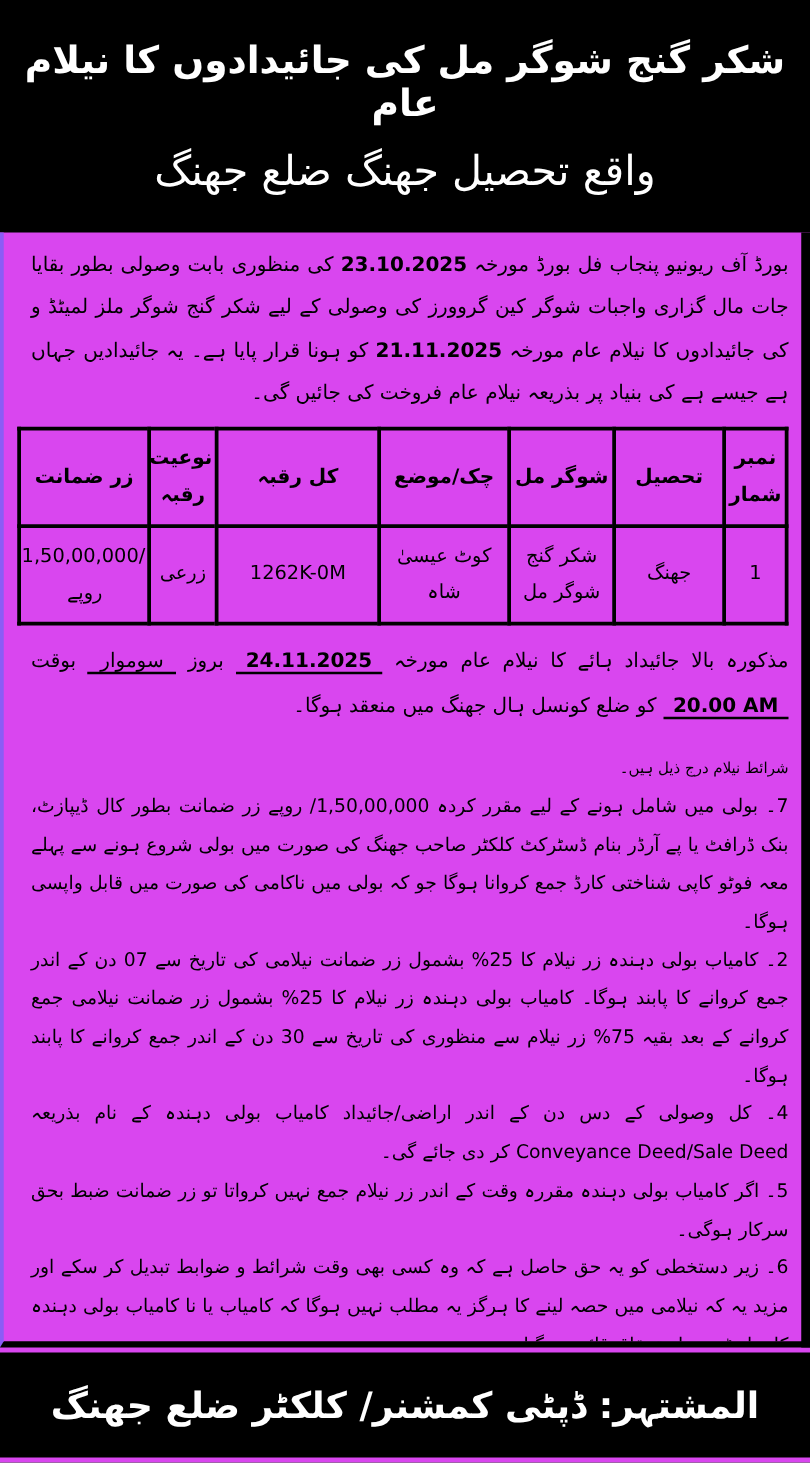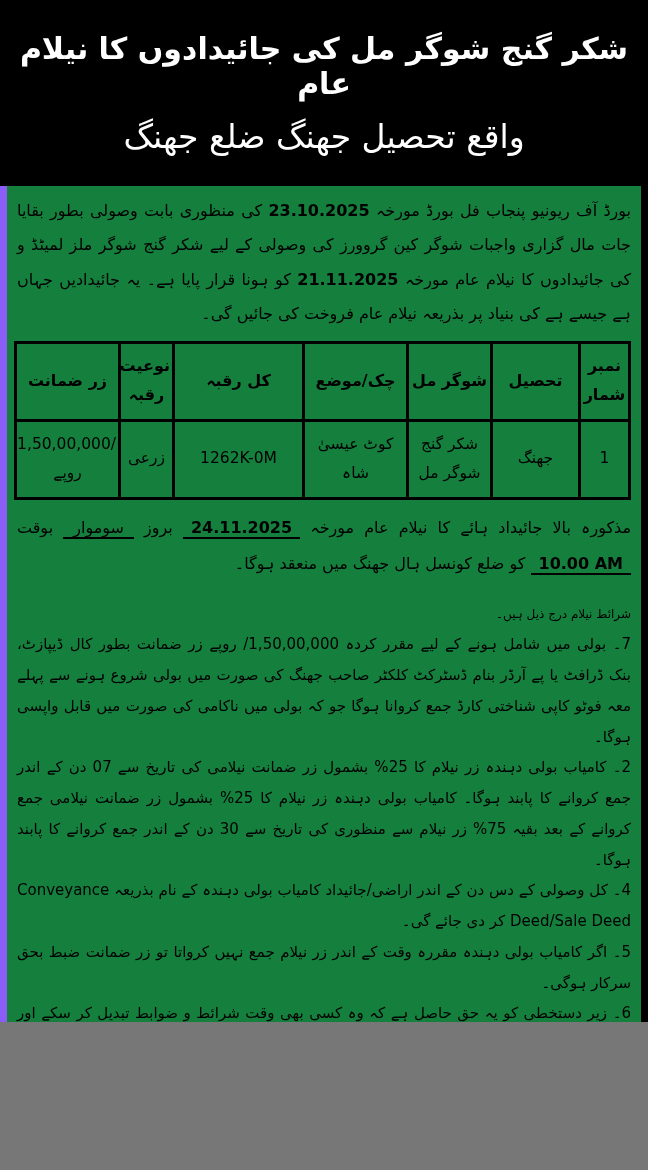--- a/index.html
+++ b/index.html
@@ -1,34 +1,34 @@
 <!DOCTYPE html>
 <html lang="ur" dir="rtl"><head>
 <meta charset="utf-8">
 <style>
   * { margin:0; padding:0; box-sizing:border-box; }
   html,body { background:#777; }
   body { display:flex; justify-content:center; }
   .page {
-    width:648px; height:1022px; background:#15803d; color:#000;
+    width:648px; height:1170px; background:#d946ef; color:#000;
     font-family:"DejaVu Sans", sans-serif;
     direction:rtl; overflow:hidden; position:relative;
   }
   
   .top-banner {
     height:186px; background:#000; color:#fff;
     display:flex; flex-direction:column; align-items:center; justify-content:center;
     gap:16px; text-align:center; padding:6px 10px;
   }
   .top-banner .line1 { font-size:30px; font-weight:bold; letter-spacing:0.5px; }
   .top-banner .line2 { font-size:33px; font-weight:normal; }
   
   .content {
-    height:892px; border-left:7px solid #8b5cf6; border-right:7px solid #000;
-    border-bottom:5px solid #000; padding:8px 10px 0 10px; overflow:hidden;
+    height:892px; border-left:3px solid #8b5cf6; border-right:7px solid #000;
+    border-bottom:5px solid #000; padding:8px 10px 0 22px; overflow:hidden;
   }
   .intro {
     font-size:16px; line-height:2.15; text-align:justify;
   }
   .intro b, .schedule b { font-family:"DejaVu Sans", sans-serif; }
   .num { font-weight:bold; white-space:nowrap; }
   
   table.auction {
     width:100%; border-collapse:collapse; margin:9px 0 10px 0;
     table-layout:fixed;
@@ -98,21 +98,21 @@
           <td><span class="ltr">1262K-0M</span></td>
           <td>زرعی</td>
           <td>
             <span class="ltr">1,50,00,000/</span><br>
             <span>روپے</span>
           </td>
         </tr>
       </tbody>
     </table>
 
-    <p class="schedule"><span>مذکورہ بالا جائیداد ہائے کا نیلام عام مورخہ </span><span class="ub num">24.11.2025</span><span> بروز </span><span class="u">سوموار</span><span> بوقت </span><span class="ub"><span class="ltr num">10.00 AM</span></span><span> کو ضلع کونسل ہال جھنگ میں منعقد ہوگا۔</span></p>
+    <p class="schedule"><span>مذکورہ بالا جائیداد ہائے کا نیلام عام مورخہ </span><span class="ub num">24.11.2025</span><span> بروز </span><span class="u">سوموار</span><span> بوقت </span><span class="ub"><span class="ltr num">20.00 AM</span></span><span> کو ضلع کونسل ہال جھنگ میں منعقد ہوگا۔</span></p>
 
     <p class="cond-heading">شرائط نیلام درج ذیل ہیں۔</p>
 
     <p class="condition">7۔ بولی میں شامل ہونے کے لیے مقرر کردہ 1,50,00,000/ روپے زر ضمانت بطور کال ڈیپازٹ، بنک ڈرافٹ یا پے آرڈر بنام ڈسٹرکٹ کلکٹر صاحب جھنگ کی صورت میں بولی شروع ہونے سے پہلے معہ فوٹو کاپی شناختی کارڈ جمع کروانا ہوگا جو کہ بولی میں ناکامی کی صورت میں قابل واپسی ہوگا۔</p>
     <p class="condition">2۔ کامیاب بولی دہندہ زر نیلام کا 25% بشمول زر ضمانت نیلامی کی تاریخ سے 07 دن کے اندر جمع کروانے کا پابند ہوگا۔ کامیاب بولی دہندہ زر نیلام کا 25% بشمول زر ضمانت نیلامی جمع کروانے کے بعد بقیہ 75% زر نیلام سے منظوری کی تاریخ سے 30 دن کے اندر جمع کروانے کا پابند ہوگا۔</p>
     <p class="condition">4۔ کل وصولی کے دس دن کے اندر اراضی/جائیداد کامیاب بولی دہندہ کے نام بذریعہ Conveyance Deed/Sale Deed کر دی جائے گی۔</p>
     <p class="condition">5۔ اگر کامیاب بولی دہندہ مقررہ وقت کے اندر زر نیلام جمع نہیں کرواتا تو زر ضمانت ضبط بحق سرکار ہوگی۔</p>
     <p class="condition">6۔ زیر دستخطی کو یہ حق حاصل ہے کہ وہ کسی بھی وقت شرائط و ضوابط تبدیل کر سکے اور مزید یہ کہ نیلامی میں حصہ لینے کا ہرگز یہ مطلب نہیں ہوگا کہ کامیاب یا نا کامیاب بولی دہندہ کا پراپرٹی پر استحقاق قائم ہو گیا ہے۔</p>
 
   </div>

